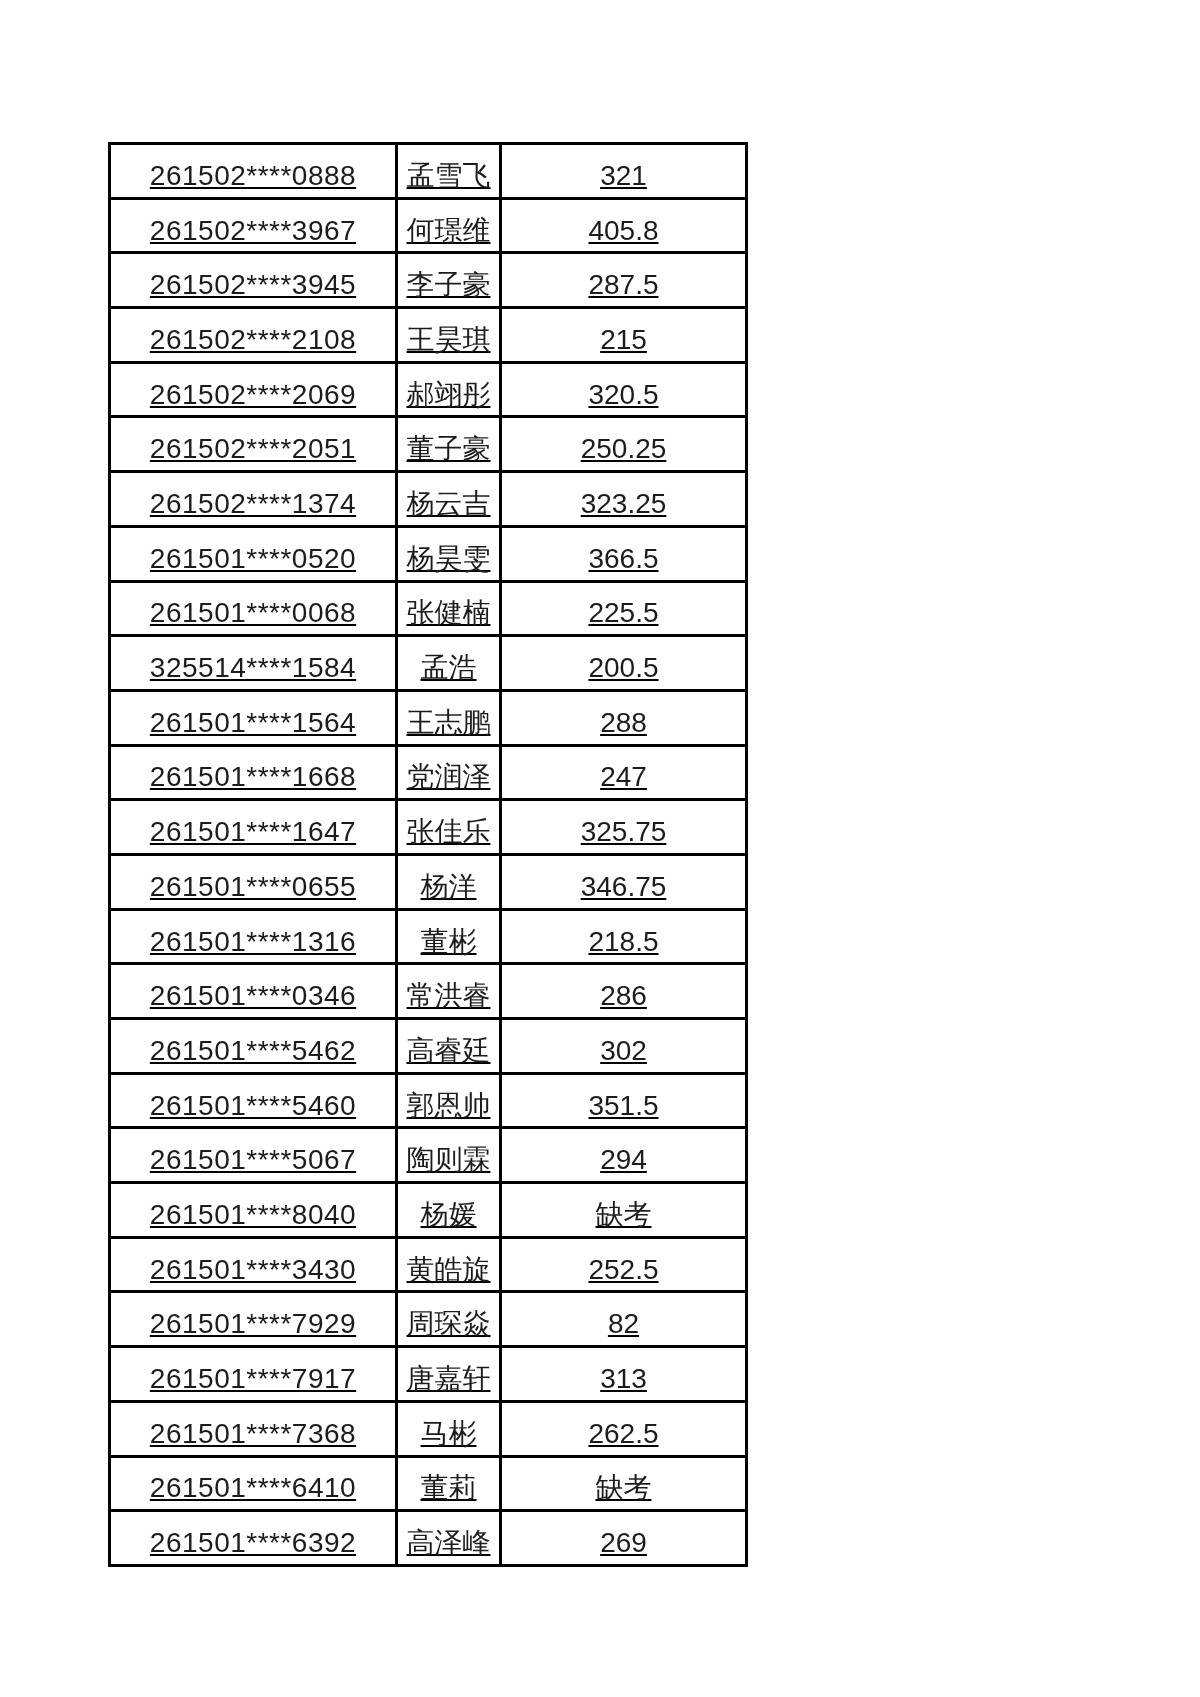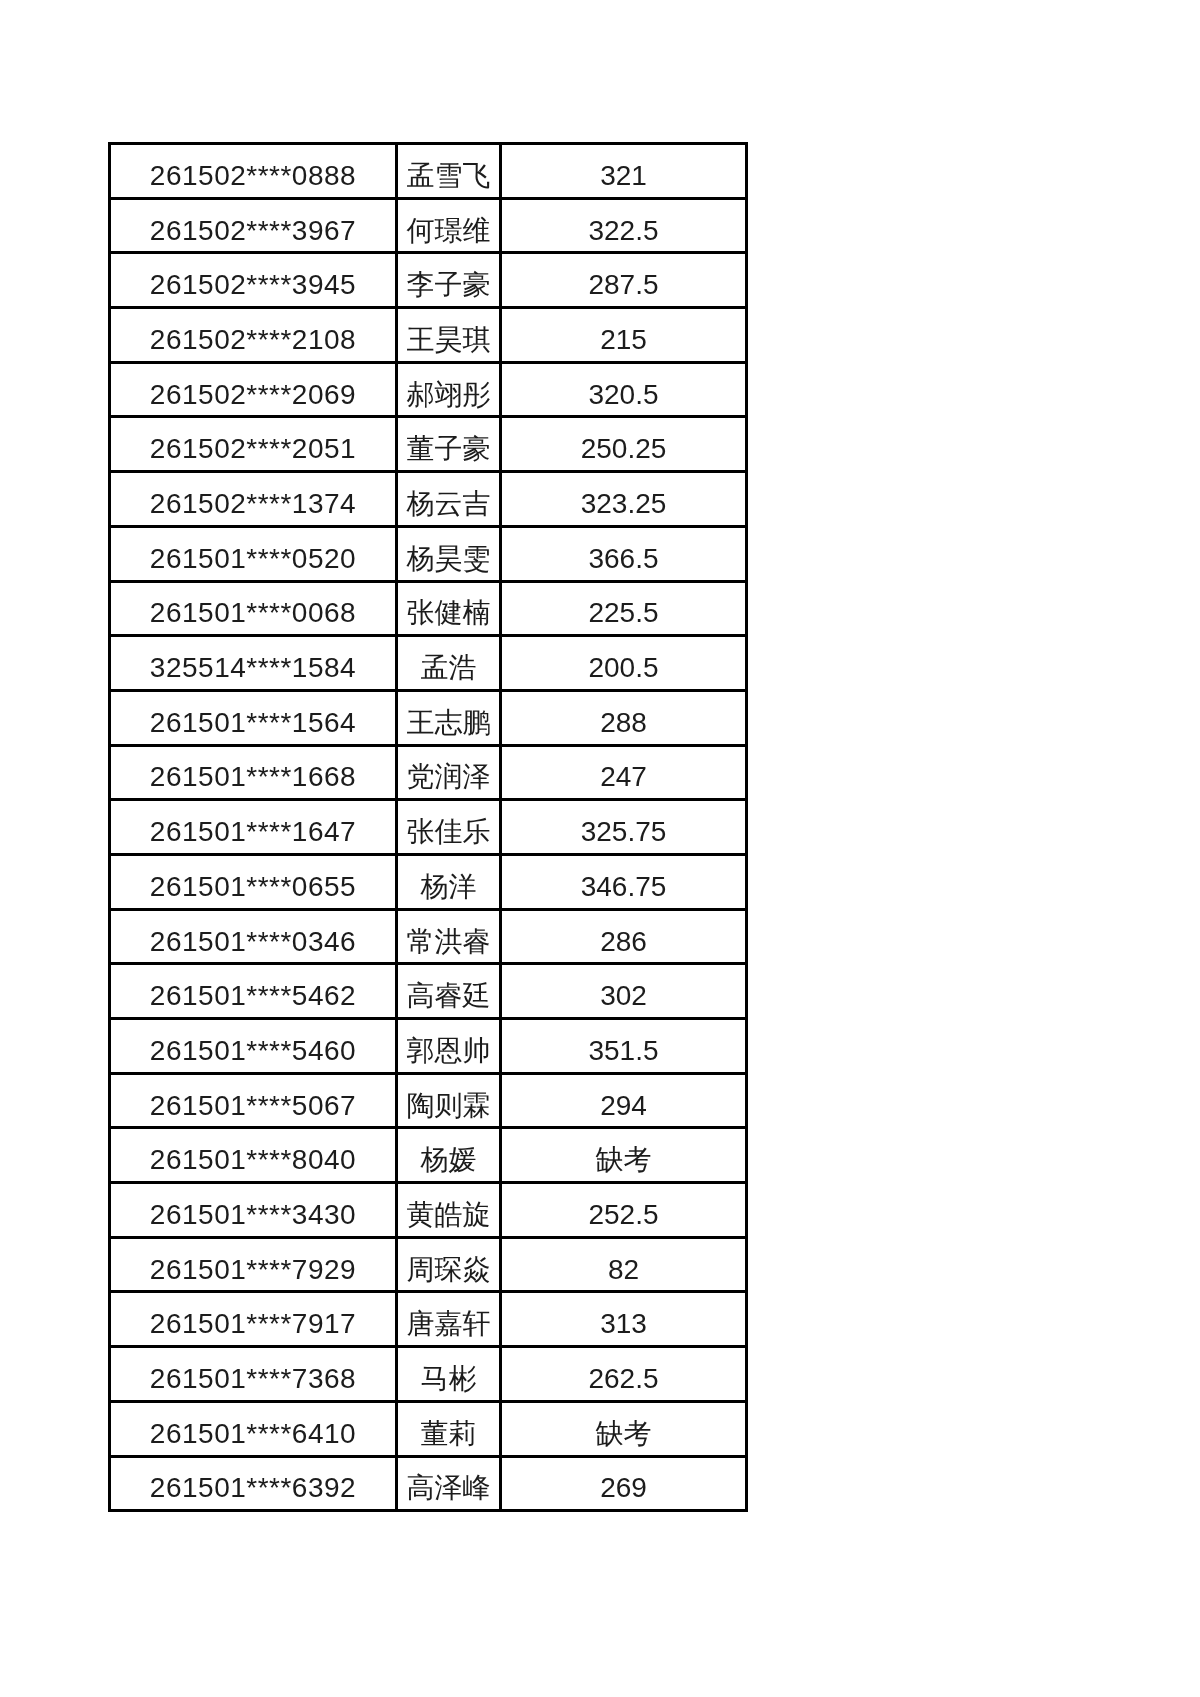--- a/index.html
+++ b/index.html
@@ -16,20 +16,21 @@
   }
   .sheet {
     position: absolute;
     left: 108px;
     top: 142px;
   }
   table.score-table {
     border-collapse: collapse;
     table-layout: fixed;
     width: 640px;
+    text-decoration: underline;
   }
   table.score-table td {
     border: 3px solid #000000;
     height: 46.7px;            
     vertical-align: bottom;
     text-align: center;
     padding: 0 0 5px 0;
     color: #1c1c1c;
     font-size: 28px;
     line-height: 1.1;
@@ -47,21 +48,21 @@
   <table class="score-table">
     <tbody>
         <tr>
     <td class="col-id">261502****0888</td>
     <td class="col-name">孟雪飞</td>
     <td class="col-score">321</td>
   </tr>
         <tr>
     <td class="col-id">261502****3967</td>
     <td class="col-name">何璟维</td>
-    <td class="col-score">322.5</td>
+    <td class="col-score">405.8</td>
   </tr>
         <tr>
     <td class="col-id">261502****3945</td>
     <td class="col-name">李子豪</td>
     <td class="col-score">287.5</td>
   </tr>
         <tr>
     <td class="col-id">261502****2108</td>
     <td class="col-name">王昊琪</td>
     <td class="col-score">215</td>
@@ -110,20 +111,25 @@
     <td class="col-id">261501****1647</td>
     <td class="col-name">张佳乐</td>
     <td class="col-score">325.75</td>
   </tr>
         <tr>
     <td class="col-id">261501****0655</td>
     <td class="col-name">杨洋</td>
     <td class="col-score">346.75</td>
   </tr>
         <tr>
+    <td class="col-id">261501****1316</td>
+    <td class="col-name">董彬</td>
+    <td class="col-score">218.5</td>
+  </tr>
+        <tr>
     <td class="col-id">261501****0346</td>
     <td class="col-name">常洪睿</td>
     <td class="col-score">286</td>
   </tr>
         <tr>
     <td class="col-id">261501****5462</td>
     <td class="col-name">高睿廷</td>
     <td class="col-score">302</td>
   </tr>
         <tr>

